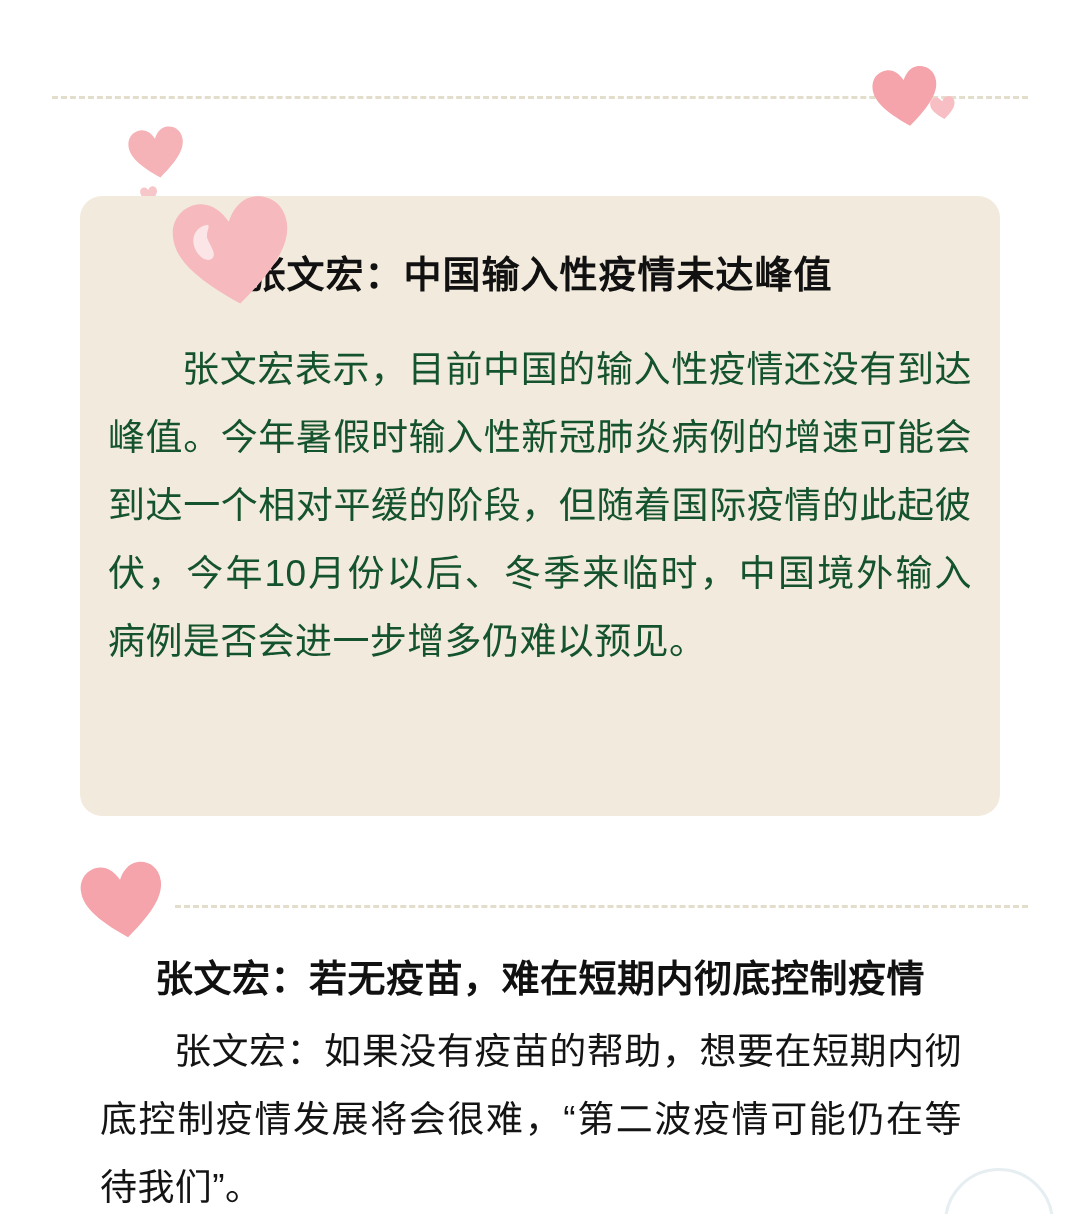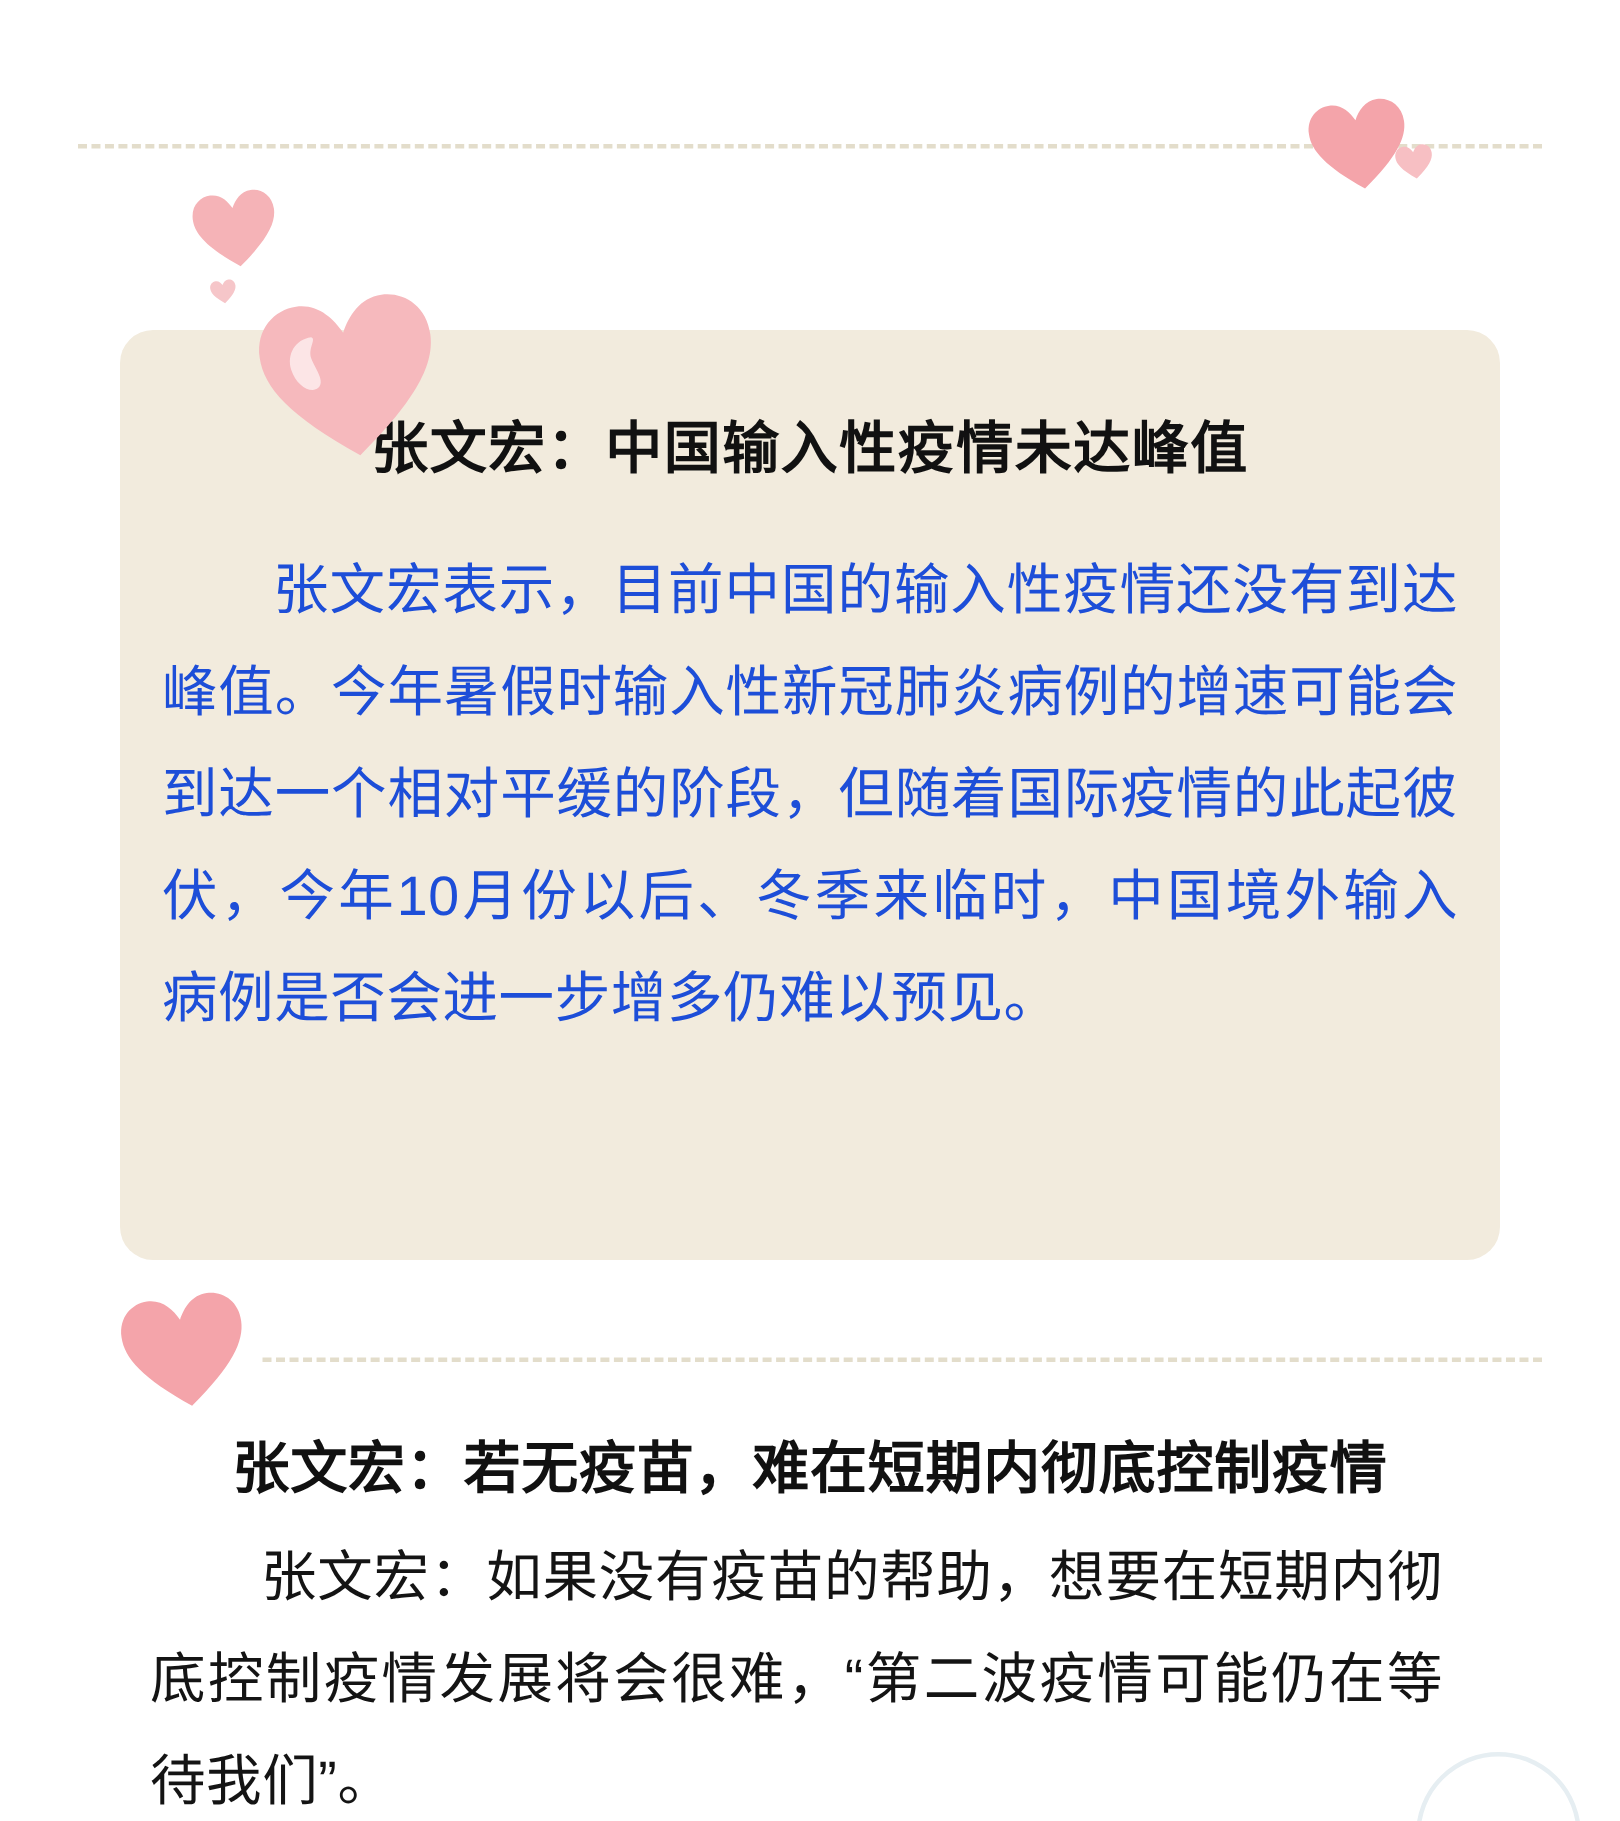--- a/index.html
+++ b/index.html
@@ -69,21 +69,20 @@
 
   
   .card {
     position: absolute;
     top: 196px;
     left: 80px;
     width: 920px;
     height: 620px;
     background: #f2ebdd;
     border-radius: 22px;
-    margin-top: 24px;
   }
   .card-title {
     position: absolute;
     top: 48px;
     left: 0;
     width: 920px;
     text-align: center;
     font-size: 38px;
     font-weight: bold;
     letter-spacing: 1px;
@@ -91,21 +90,21 @@
   }
   .card-body {
     position: absolute;
     top: 140px;
     left: 28px;
     width: 864px;
     font-size: 37px;
     line-height: 68px;
     letter-spacing: 0.4px;
     text-indent: 74px;
-    color: #1d4ed8;
+    color: #14532d;
     text-align: justify;
   }
 
   
   .section-title {
     position: absolute;
     top: 948px;
     left: 0;
     width: 1080px;
     text-align: center;

